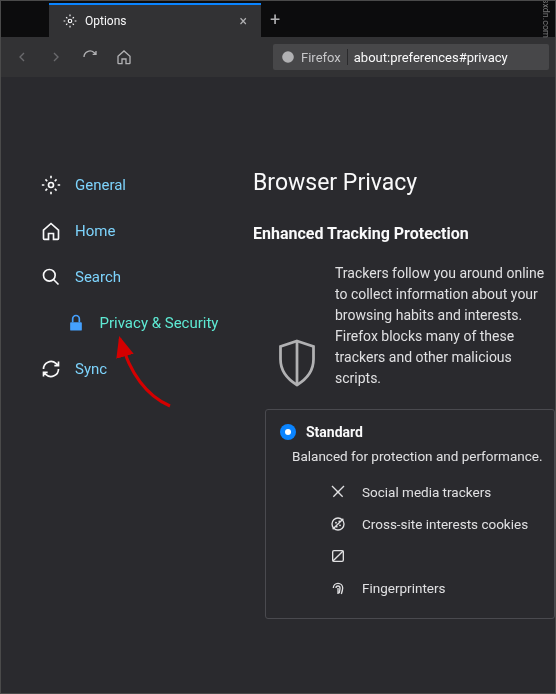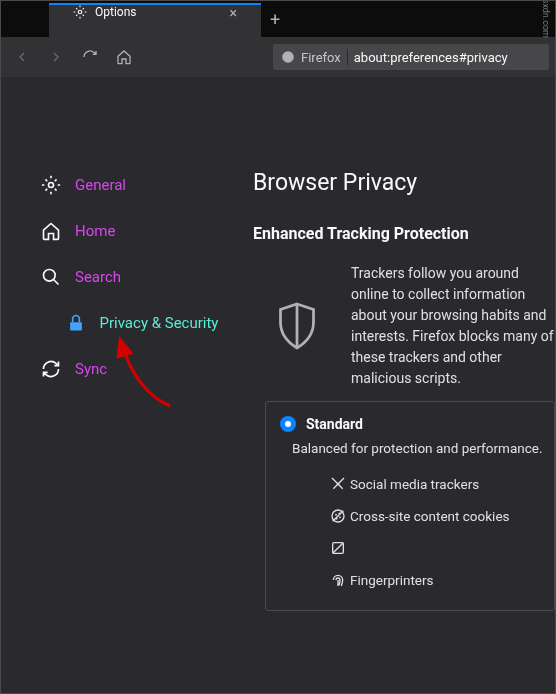--- a/index.html
+++ b/index.html
@@ -16,25 +16,25 @@
     
     .tabstrip {
       height: 36px;
       background: #0c0c0d;
       display: flex;
       align-items: flex-end;
       padding-left: 48px;
     }
     .tab {
       display: flex;
-      align-items: flex-start;
+      align-items: center;
       background: #323234;
       height: 34px;
       min-width: 212px;
-      padding: 0 24px;
+      padding: 0 14px;
       border-top: 2px solid #0a84ff;
       gap: 8px;
       font-size: 12px;
       color: #f9f9fa;
     }
     .tab .gear { width: 14px; height: 14px; }
     .tab .close { margin-left: auto; font-size: 14px; color: #b1b1b3; cursor: pointer; }
     .newtab-btn { color: #b1b1b3; font-size: 18px; width: 28px; text-align: center; line-height: 34px; cursor: pointer; }
     
     .toolbar {
@@ -79,50 +79,50 @@
       padding: 92px 0 0 40px;
       display: flex;
       flex-direction: column;
       gap: 14px;
     }
     .side-item {
       display: flex;
       align-items: center;
       gap: 14px;
       font-size: 15px;
-      color: #d946ef;
+      color: #7dd3fc;
       padding: 6px 0;
       cursor: pointer;
     }
     .side-item.active { color: #5eead4; justify-content: center; }
     .side-item .icon { width: 20px; height: 20px; flex-shrink: 0; display: flex; align-items: center; justify-content: center; }
     
     .main { flex: 1; padding: 92px 0 0 10px; overflow: hidden; }
     .main h1 { font-size: 23px; font-weight: 400; margin-bottom: 28px; }
     .main h2 { font-size: 16px; font-weight: 700; margin-bottom: 20px; }
-    .etp-row { display: flex; gap: 32px; align-items: center; margin-bottom: 12px; }
+    .etp-row { display: flex; gap: 16px; align-items: flex-end; margin-bottom: 20px; }
     .shield { width: 44px; height: 52px; flex-shrink: 0; margin-left: 22px; }
     .etp-text { font-size: 14px; line-height: 1.5; color: #e0e0e2; }
     
     .card {
       border: 1px solid #4a4a4f;
       border-radius: 3px;
       margin-left: 12px;
       padding: 14px 10px 14px 14px;
     }
     .card-header { display: flex; align-items: flex-end; gap: 10px; }
     .radio {
       width: 16px; height: 16px; border-radius: 50%;
       background: #0a84ff; display: flex; align-items: center; justify-content: center;
     }
     .radio::after { content:''; width:6px; height:6px; border-radius:50%; background:#fff; }
     .card-title { font-weight: 700; font-size: 14px; }
     .card-sub { font-size: 13.5px; color: #e0e0e2; margin: 8px 0 12px 12px; }
     .item {
-      display: flex; align-items: center; gap: 4px;
+      display: flex; align-items: center; gap: 16px;
       font-size: 13.5px; color: #e0e0e2;
       padding: 8px 0 8px 50px;
     }
     .item .ic { width: 16px; height: 16px; flex-shrink: 0; }
     
     .arrow-annot {
       position: absolute;
       left: 114px; top: 330px;
       pointer-events: none;
     }
@@ -249,21 +249,21 @@
       </div>
       <div class="item">
         <svg class="ic" viewBox="0 0 24 24" fill="#e0e0e2">
             <circle cx="12" cy="12" r="9" fill="none" stroke="#e0e0e2" stroke-width="2"></circle>
             <circle cx="9" cy="10" r="1.4"></circle>
             <circle cx="14" cy="8" r="1.4"></circle>
             <circle cx="15" cy="14" r="1.4"></circle>
             <circle cx="10" cy="16" r="1.4"></circle>
             <line x1="4" y1="20" x2="20" y2="4" stroke="#e0e0e2" stroke-width="2"></line>
           </svg>
-        <span>Cross-site content cookies</span>
+        <span>Cross-site interests cookies</span>
       </div>
       <div class="item">
         <svg class="ic" viewBox="0 0 24 24" fill="none" stroke="#e0e0e2" stroke-width="2">
             <rect x="4" y="4" width="16" height="16" rx="2"></rect>
             <line x1="4" y1="20" x2="20" y2="4"></line>
           </svg>
       </div>
       <div class="item">
         <svg class="ic" viewBox="0 0 24 24" fill="none" stroke="#e0e0e2" stroke-width="2">
             <path d="M5 12a7 7 0 0 1 14 0c0 3-1 6-2 9M9 12a3 3 0 0 1 6 0c0 3-1 5-1 8M12 12v9"></path>

